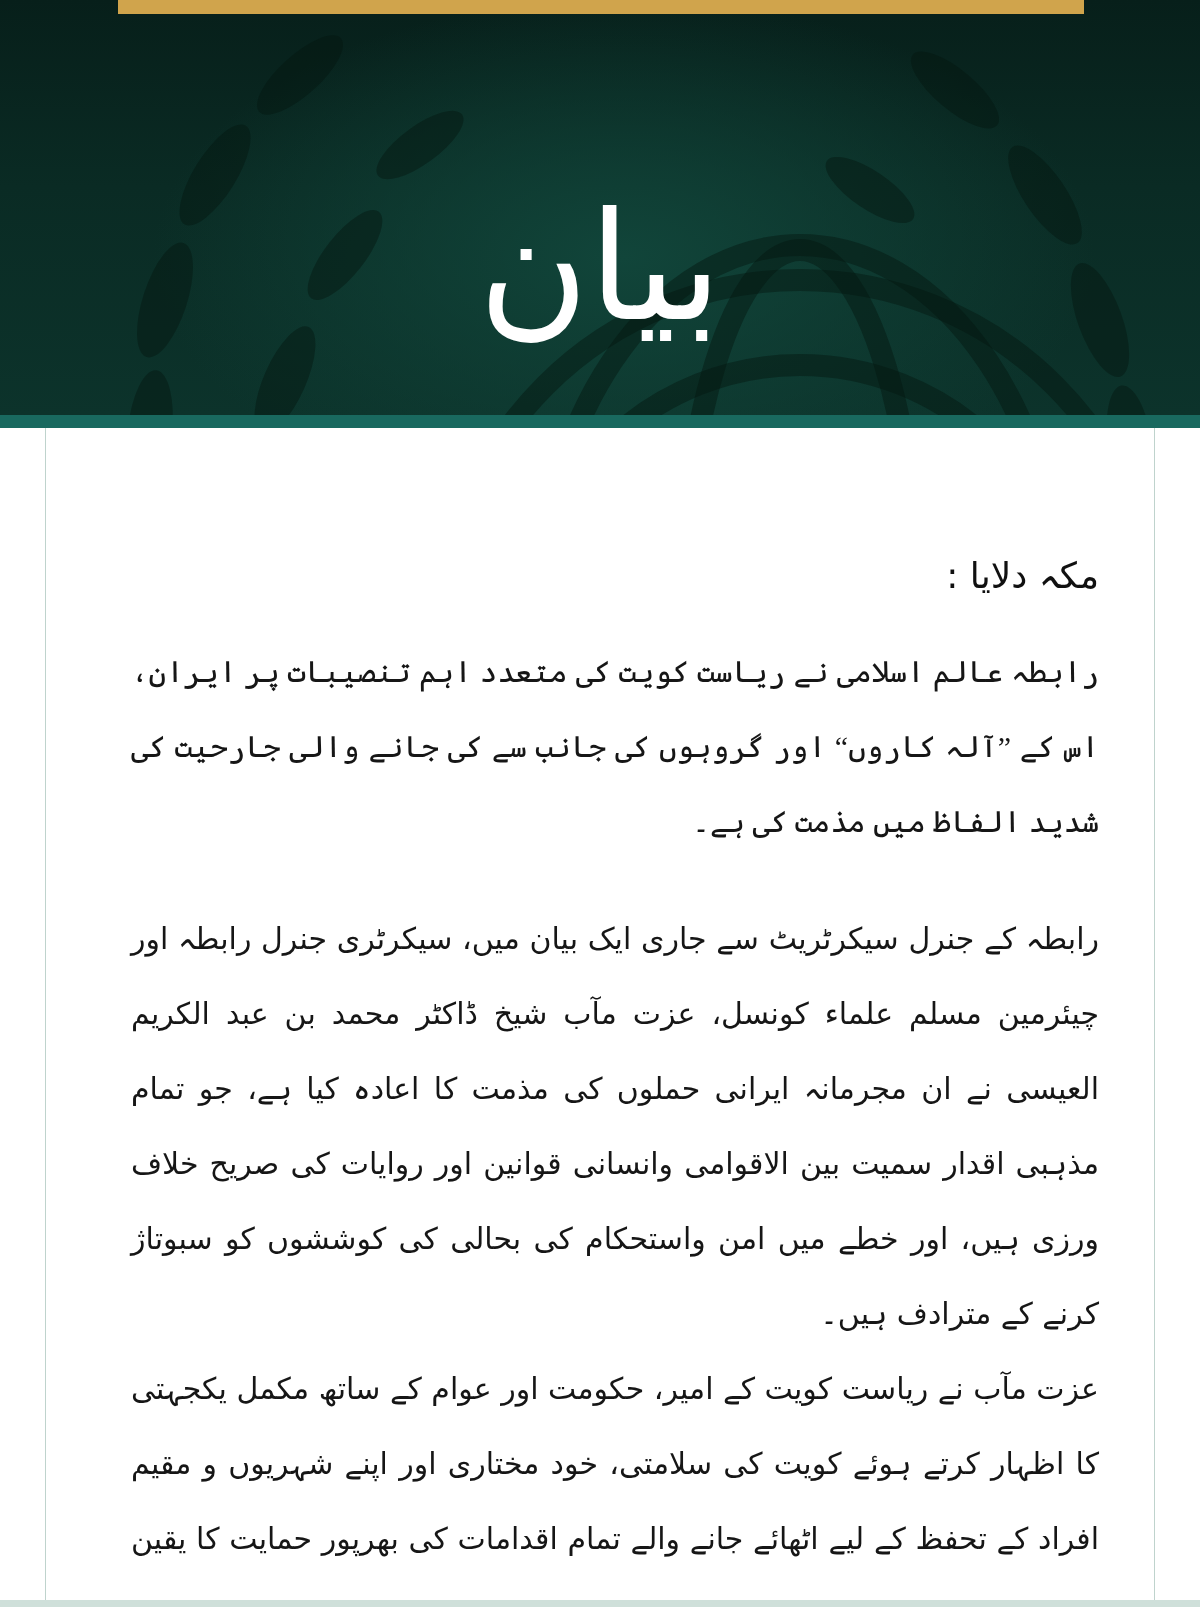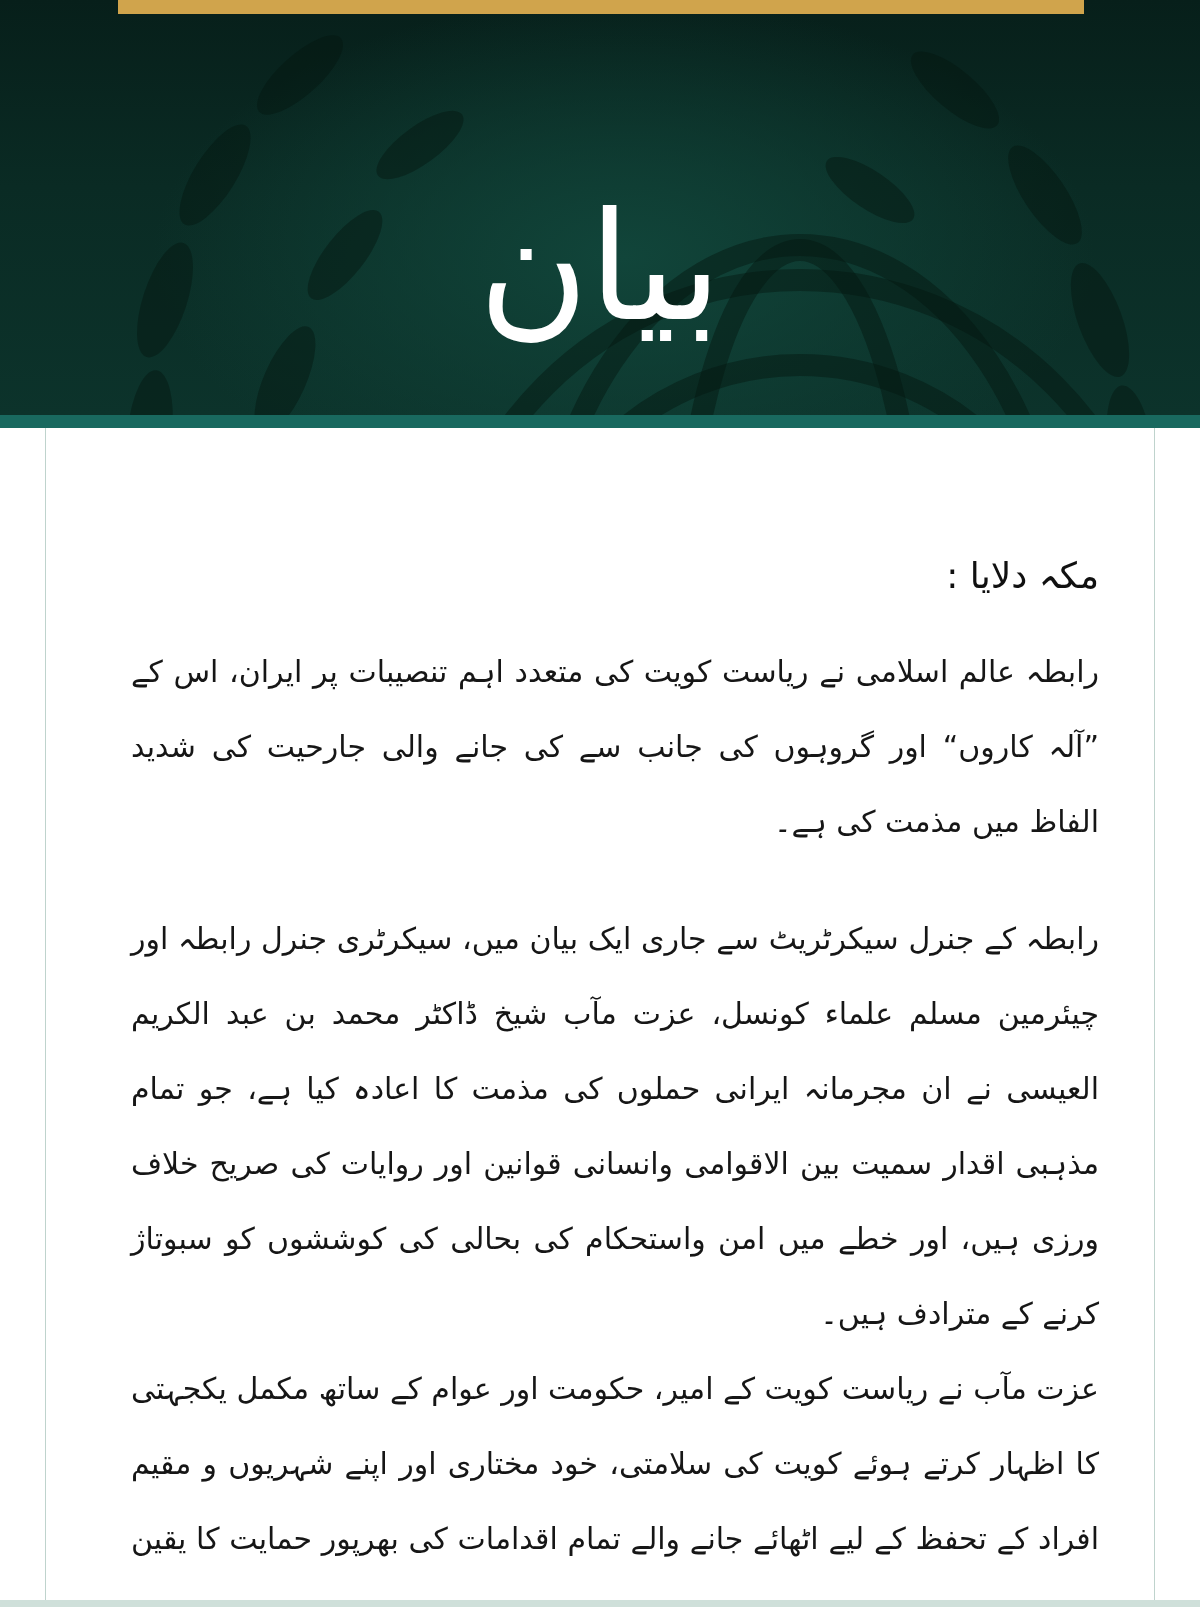--- a/index.html
+++ b/index.html
@@ -37,21 +37,21 @@
     color:#161616;
   }
   .dateline{
     font-size:36px;line-height:60px;color:#101010;
     text-align:right;margin:0 0 28px 0;
   }
   .content p{
     margin:0;font-size:30px;line-height:75px;
     text-align:justify;color:#161616;
   }
-  p.para-1{margin-bottom:42px;}
+  p.para-1{margin-bottom:42px;font-family:Liberation Serif, serif;}
   .bottom-strip{position:absolute;bottom:0;left:0;width:1200px;height:7px;}
 </style>
 </head>
 <body>
 
 <div class="page">
 
   <div class="header">
     <svg class="watermark" width="1200" height="415" viewBox="0 0 1200 415">
       <g fill="none" stroke="#04170f" stroke-opacity="0.45">

